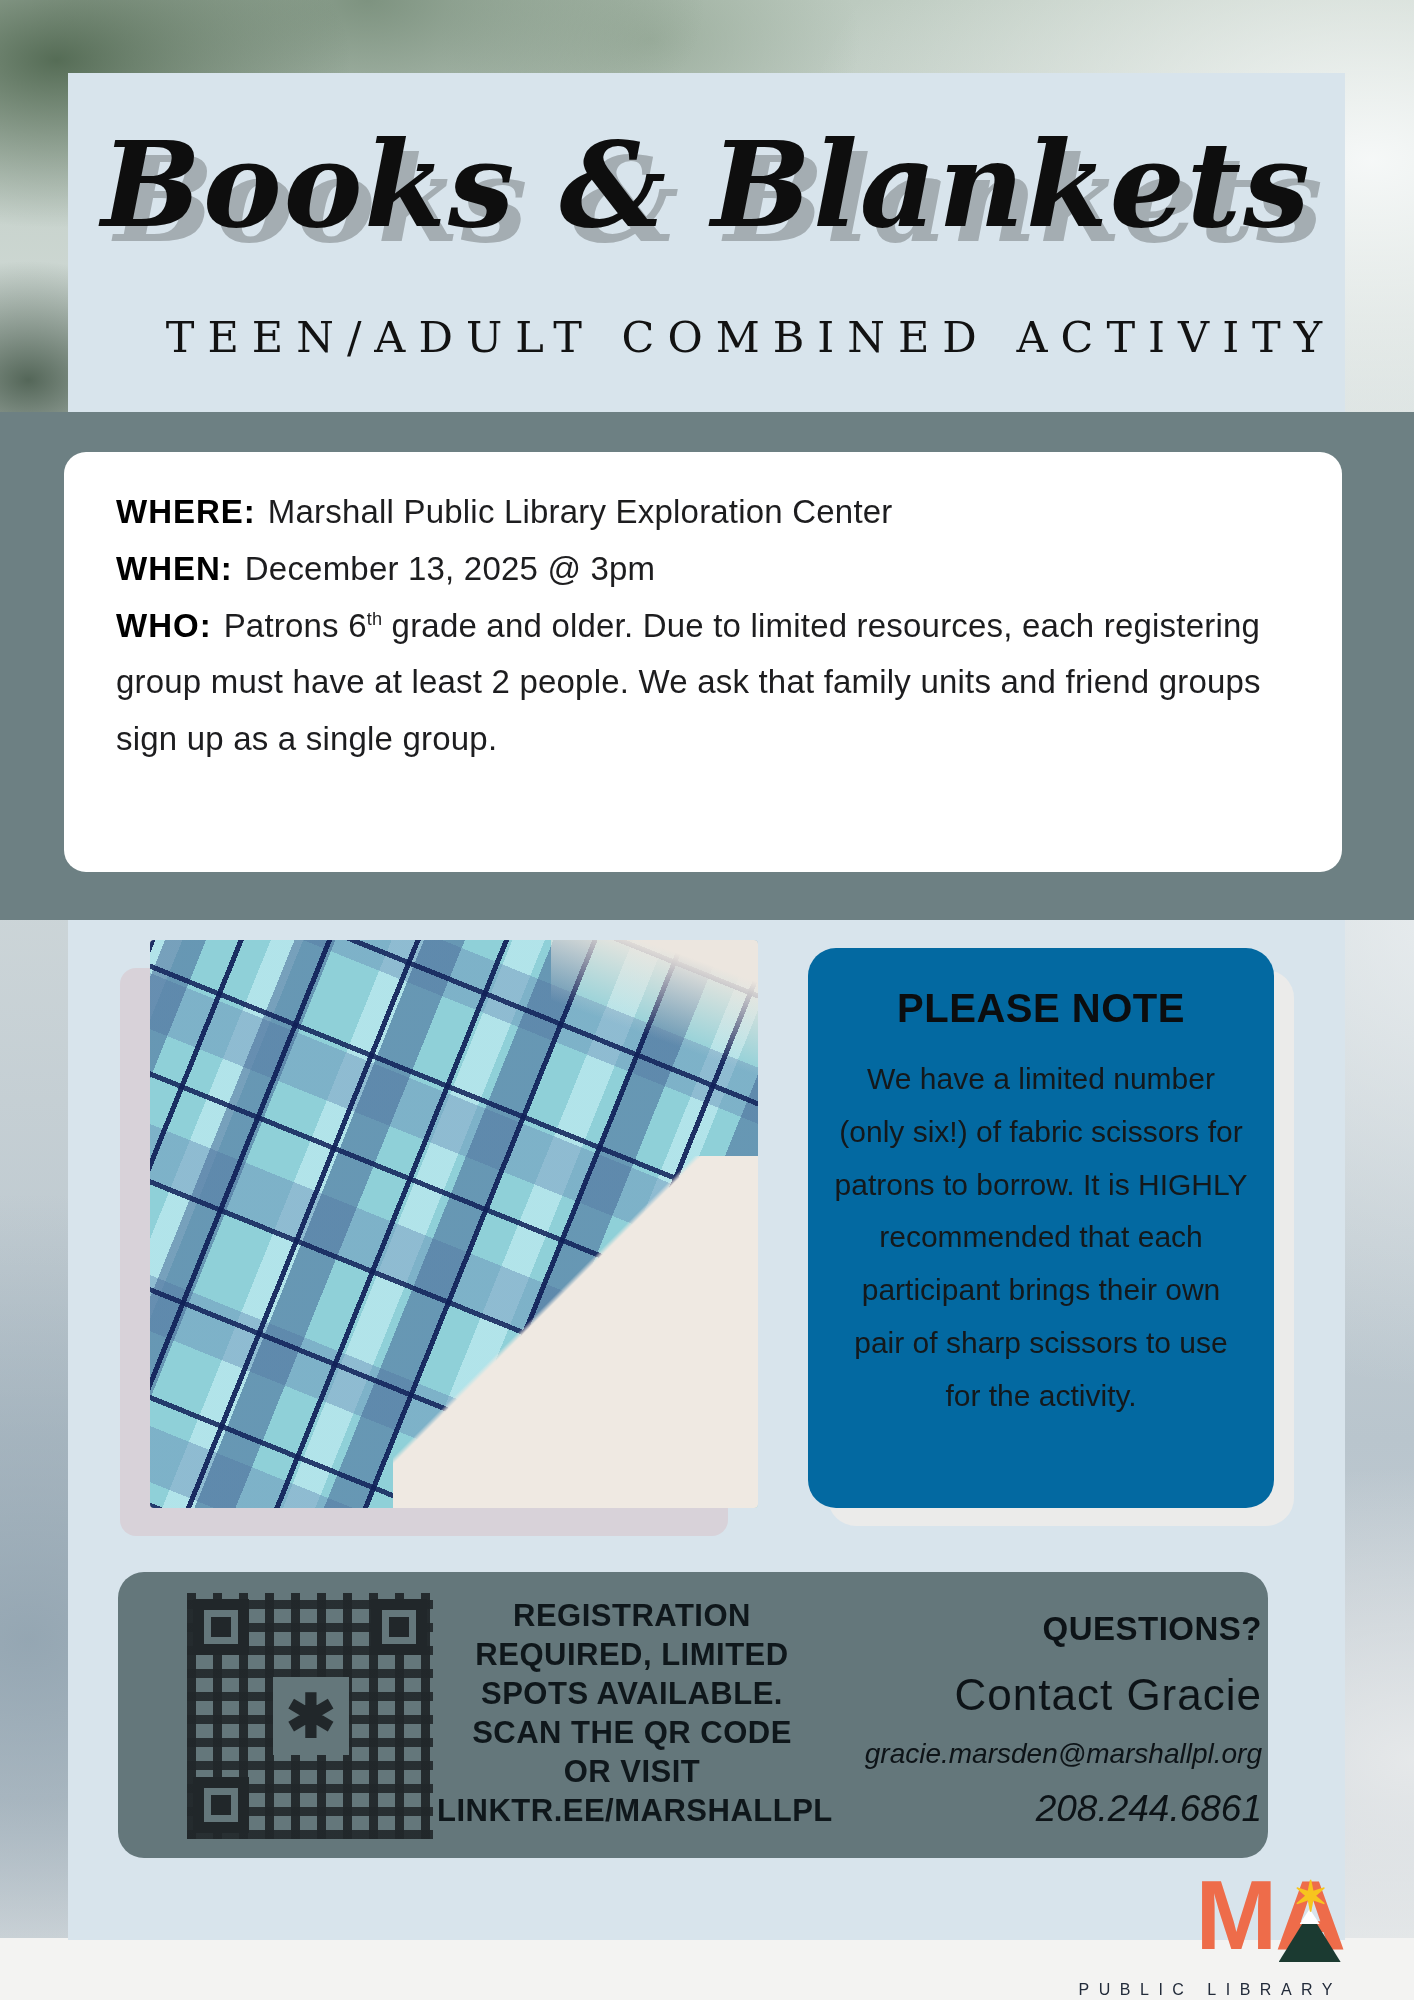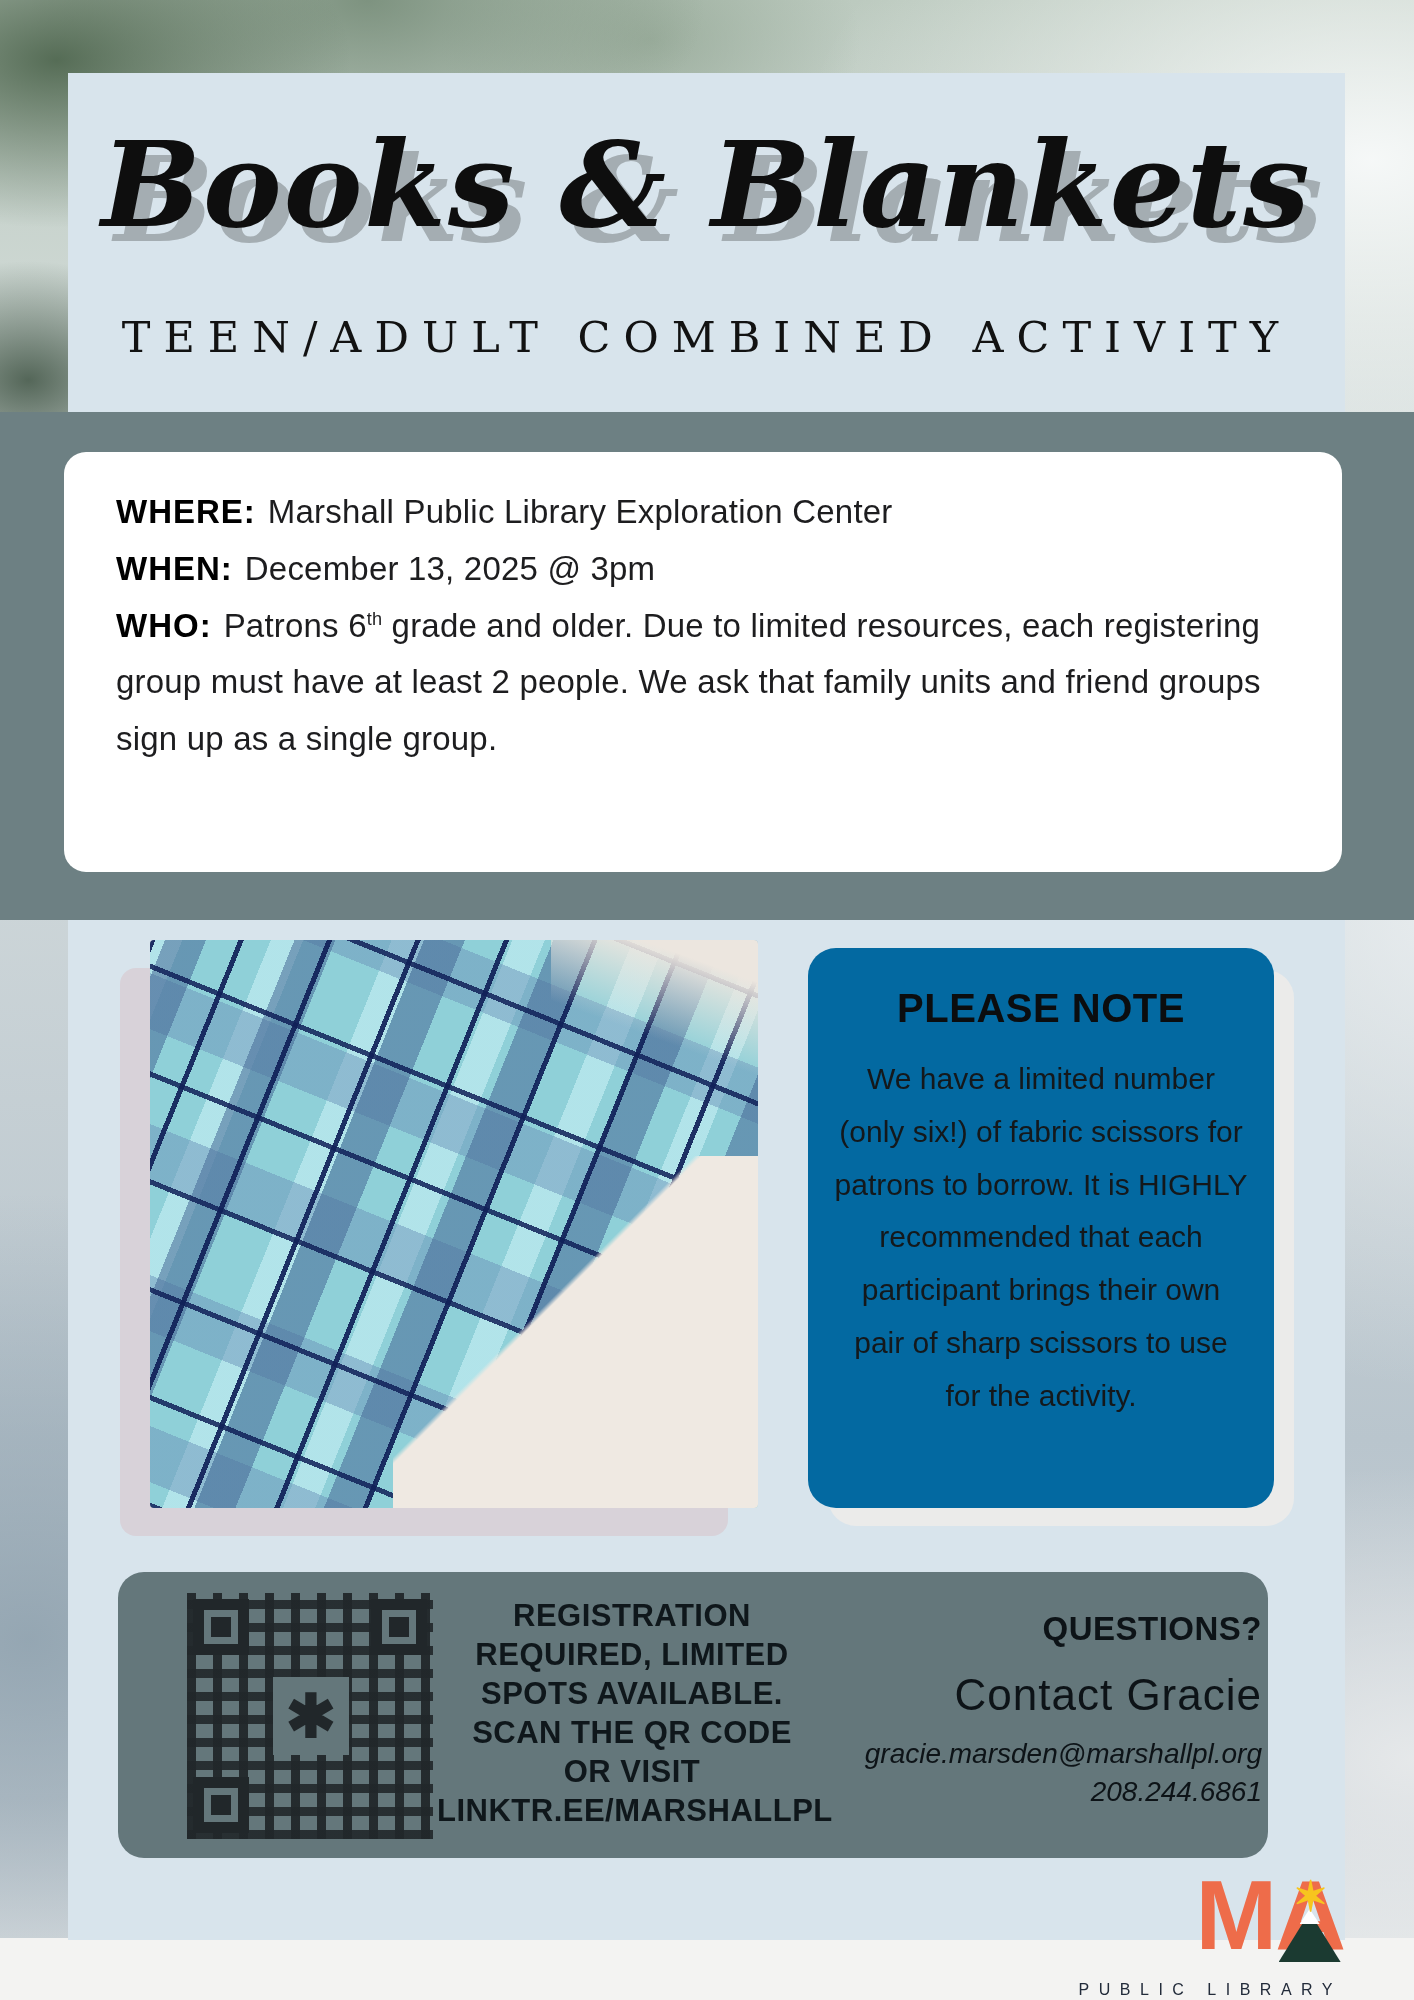--- a/index.html
+++ b/index.html
@@ -22,21 +22,21 @@
       linear-gradient(180deg,#bccabf 0%, #d6dedd 22%, #ccd5d8 45%, #b9c5cd 72%, #c7cfd5 90%, #eceeee 100%);
   }
   .bottom-strip{position:absolute;left:0;top:1938px;width:1414px;height:62px;background:#f3f3f2;}
 
   .panel{position:absolute;left:68px;top:73px;width:1277px;height:1867px;background:#d8e4ec;}
 
   .title{position:absolute;left:68px;top:108px;width:1277px;text-align:center;
     font-family:"DejaVu Serif",serif;font-style:italic;font-weight:bold;font-size:118px;line-height:1.3;
     color:#0e0e0e;text-shadow:13px 15px 0 #a4adb2;letter-spacing:2px;}
   .subtitle{position:absolute;left:68px;top:312px;width:1277px;text-align:center;
-    font-family:"DejaVu Serif",serif;font-size:43px;letter-spacing:13px;color:#121212;}
+    font-family:"DejaVu Serif",serif;font-size:43px;letter-spacing:13px;color:#121212;padding-left:44px;}
 
   .band{position:absolute;left:0;top:412px;width:1414px;height:508px;background:#6d8083;}
 
   .info-card{position:absolute;left:64px;top:452px;width:1278px;height:420px;box-sizing:border-box;
     background:#ffffff;border-radius:22px;padding:32px 52px;color:#1d1d1f;
     font-size:33px;line-height:1.72;letter-spacing:.2px;}
   .info-card .lbl{font-weight:bold;color:#000;margin-right:12px;letter-spacing:1px;}
   .info-card sup{font-size:.55em;line-height:0;}
 
   .photo-shadow{position:absolute;left:120px;top:968px;width:608px;height:568px;background:#d8d2d9;border-radius:16px;}
@@ -71,21 +71,21 @@
   .qr-center{position:absolute;left:86px;top:84px;width:76px;height:78px;background:#64777b;
     display:flex;align-items:center;justify-content:center;font-size:60px;font-weight:bold;color:#21272a;}
 
   .reg{position:absolute;left:437px;top:1596px;width:390px;text-align:center;white-space:pre-line;
     font-weight:bold;font-size:31px;line-height:1.26;color:#0f171b;letter-spacing:.5px;}
 
   .questions{position:absolute;right:152px;top:1610px;width:520px;text-align:right;color:#0d1317;}
   .q-heading{font-weight:bold;font-size:33px;letter-spacing:.5px;}
   .q-contact{font-size:44px;margin-top:22px;letter-spacing:1px;}
   .q-email{font-style:italic;font-size:28px;margin-top:18px;}
-  .q-phone{font-style:italic;font-size:28px;margin-top:6px;}
+  .q-phone{font-style:italic;font-size:37px;margin-top:18px;}
 
   .logo{position:absolute;right:70px;top:1866px;text-align:right;}
   .logo-word{font-size:98px;font-weight:bold;letter-spacing:-2px;line-height:1;color:#ee6c4a;
     display:flex;justify-content:flex-end;align-items:flex-end;}
   .logo-a{position:relative;display:inline-block;}
   .logo-a .mountain{position:absolute;left:50%;transform:translateX(-50%);bottom:2px;width:62px;height:50px;
     background:#1b3a31;clip-path:polygon(50% 0,100% 100%,0 100%);}
   .logo-a .peak{position:absolute;left:50%;transform:translateX(-50%);bottom:40px;width:20px;height:15px;
     background:#ffffff;clip-path:polygon(50% 0,100% 100%,0 100%);}
   .logo-a .star{position:absolute;left:50%;transform:translateX(-50%);bottom:46px;font-size:42px;line-height:1;color:#f7c51e;}

